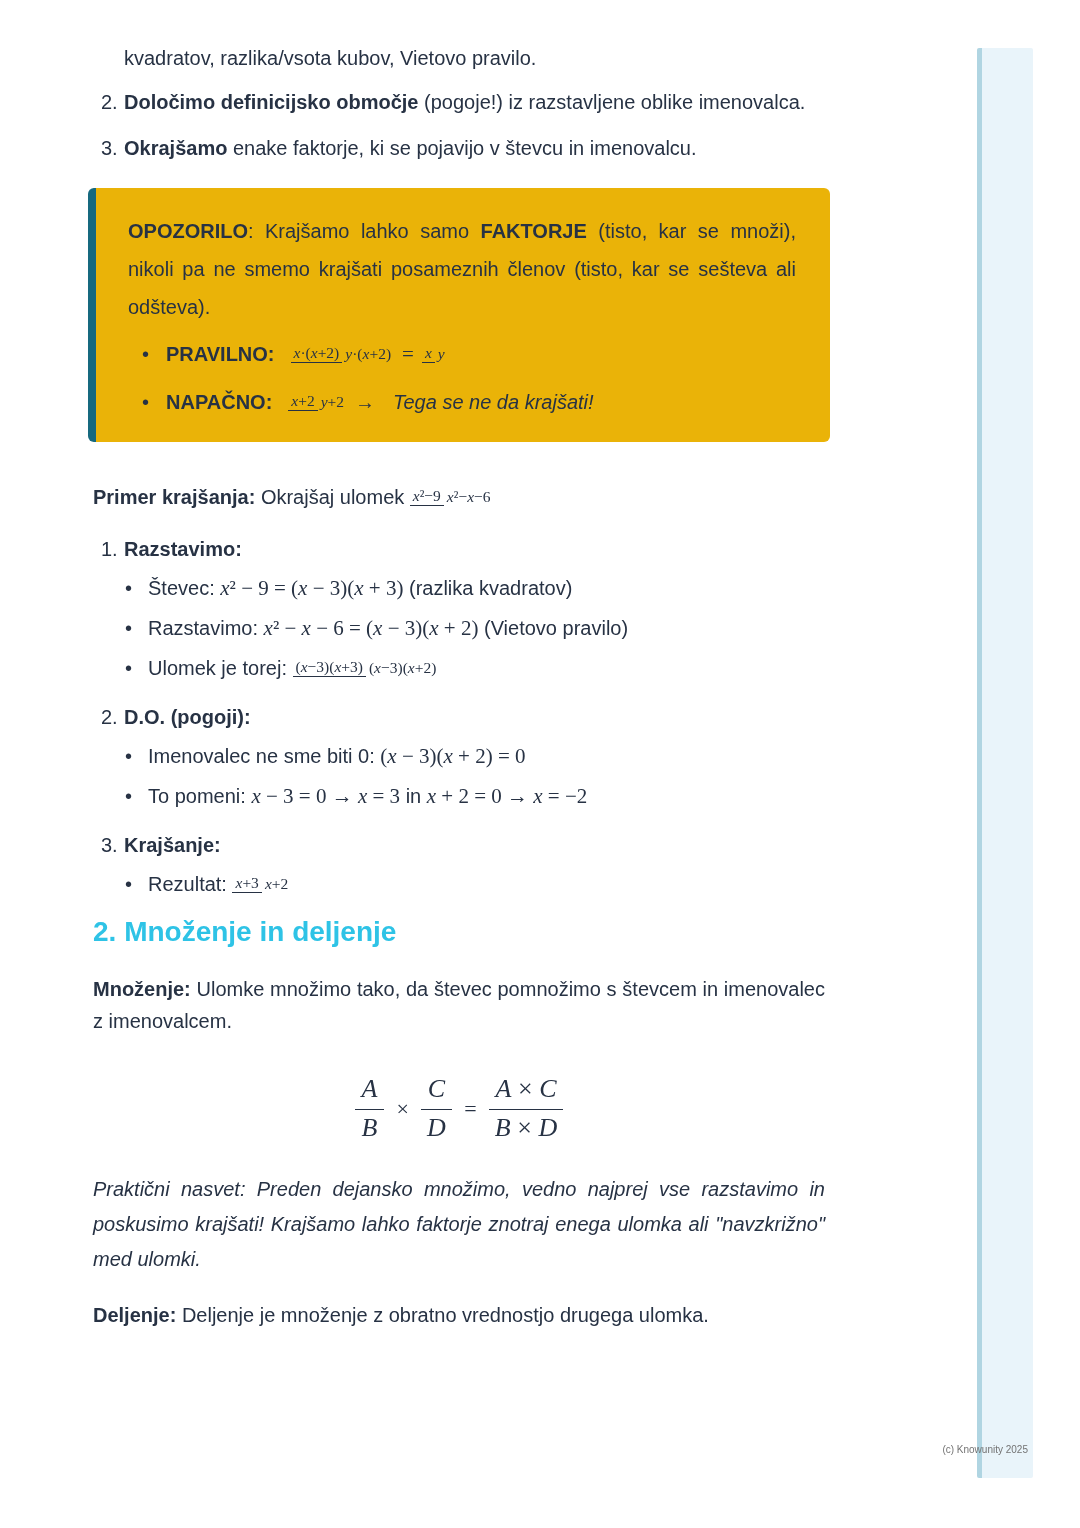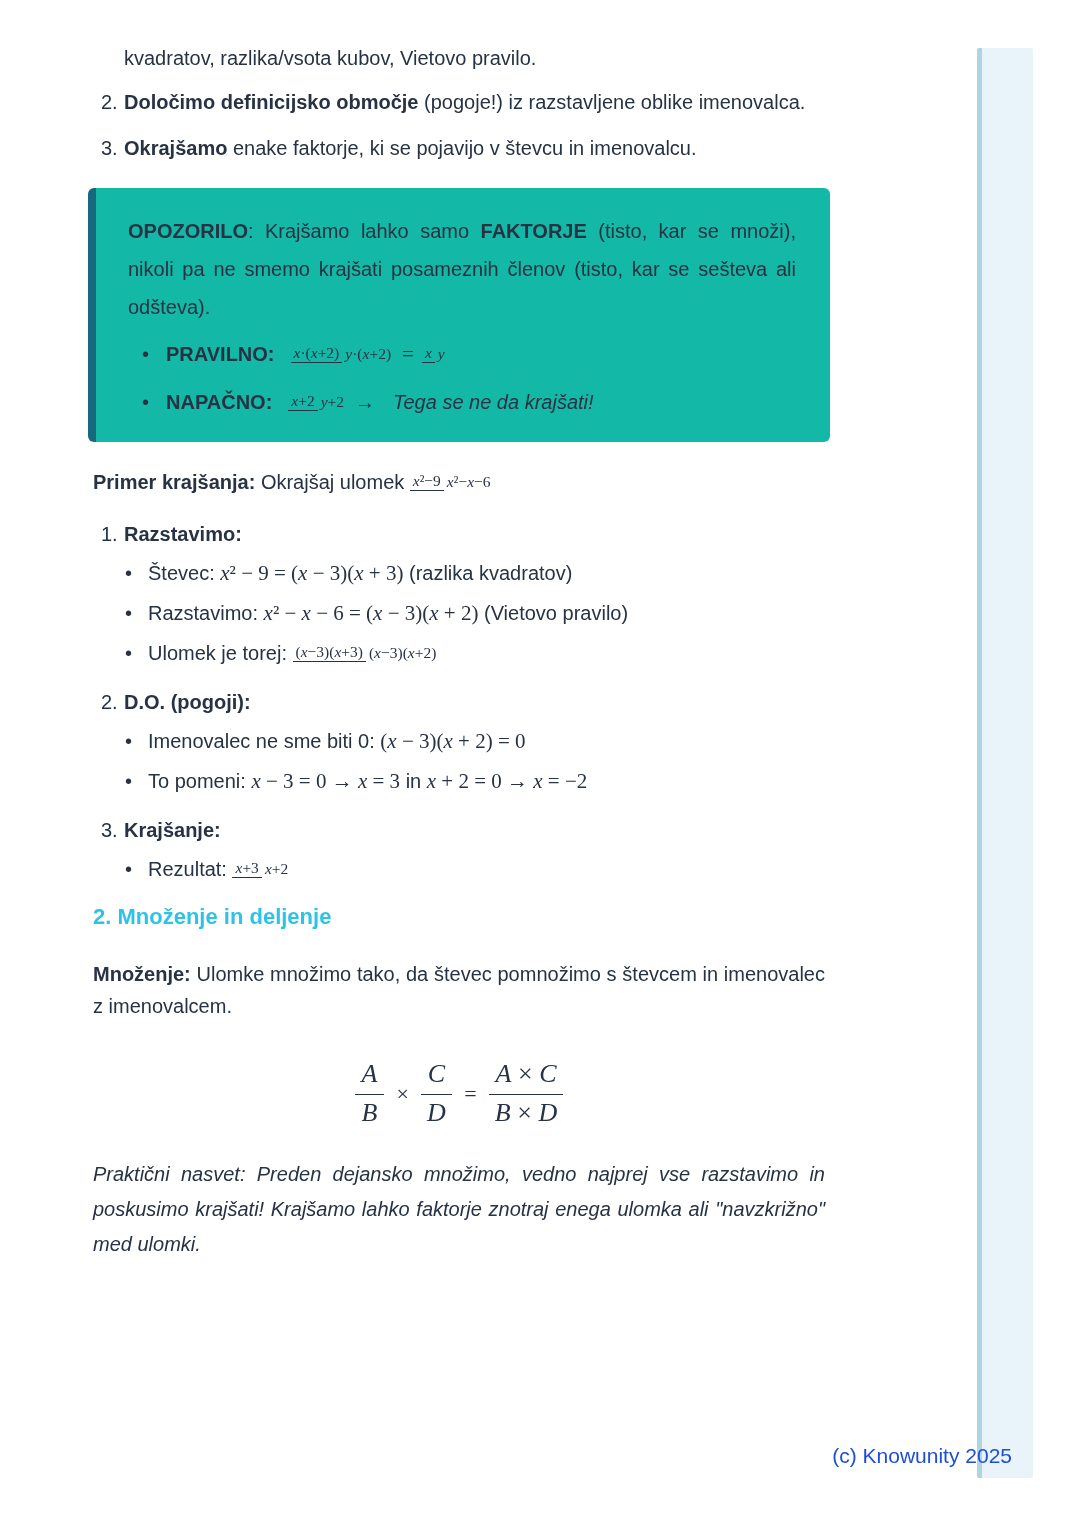--- a/index.html
+++ b/index.html
@@ -30,21 +30,21 @@
   .cont-line { padding-left:31px; line-height:32px; }
 
   .num-item { display:flex; line-height:32px; padding-left:8px; }
   .num-item .num { flex:0 0 23px; }
   .i2 { margin-top:12px; }
   .i3 { margin-top:14px; }
 
   
   .warning {
     margin-top:24px; margin-left:-5px; width:742px;
-    background:#14b8a6;
+    background:#eab308;
     border-left:8px solid #16697f;
     border-radius:6px;
     padding:24px 34px 20px 32px;
   }
   .warn-p { line-height:38px; text-align:justify; }
   .wbullet { margin-top:8px; padding-left:14px; line-height:40px; }
   .wbullet .dot { display:inline-block; width:24px; }
   .wlabel { margin-right:16px; }
   .op, .arrow { margin:0 8px; }
   .arrow { font-style:normal; }
@@ -55,46 +55,46 @@
   .frac {
     display:inline-flex; align-items:center;
     font-family:"Liberation Serif", serif; font-size:15.5px; line-height:1.12;
     vertical-align:middle; position:relative; top:-2px; color:#273244;
   }
   .frac .fnum { padding:0 3px 1px; border-bottom:1.4px solid #273244; }
   .frac .fden { padding:0 3px; }
 
   
   .para { line-height:32px; }
-  .primer { margin-top:24px; }
+  .primer { margin-top:39px; }
   .step-head { margin-top:16px; display:flex; line-height:32px; padding-left:8px; }
   .step-head .num { flex:0 0 23px; }
   .s1 { margin-top:20px; }
   .brow { margin-top:4px; padding-left:32px; line-height:34px; }
   .brow .dot { display:inline-block; width:23px; }
   .bm6 { margin-top:6px; }
 
   
-  .sec-h { margin-top:14px; font-size:22px; line-height:34px; color:#2ec3e6; font-weight:700; }
+  .sec-h { margin-top:14px; font-size:28px; line-height:34px; color:#2ec3e6; font-weight:700; }
   .mult { margin-top:24px; text-align:justify; }
   .formula {
     margin-top:36px;
     display:flex; justify-content:center; align-items:center; gap:12px;
     font-family:"Liberation Serif", serif;
   }
   .bfrac { display:inline-flex; flex-direction:column; align-items:center; font-size:26px; line-height:1.25; }
   .bfrac .fnum { border-bottom:1.6px solid #273244; padding:0 7px 3px; }
   .bfrac .fden { padding-top:2px; }
   .formula .fop { font-size:22px; }
   .tip { margin-top:28px; font-style:italic; text-align:justify; line-height:35px; }
   .delj { margin-top:22px; }
 
   .footer {
-    position:absolute; top:1444px; right:68px;
-    font-size:21px; color:#1d4ed8; z-index:2;
+    position:absolute; top:1444px; right:52px;
+    font-size:10px; color:#737373; z-index:2;
   }
 </style>
 </head>
 <body>
 
 <div class="side-strip"></div>
 
 <div class="content">
 
   <div class="cont-line">kvadratov, razlika/vsota kubov, Vietovo pravilo.</div>
@@ -178,16 +178,17 @@
       </span>
     <span class="fop">=</span>
     <span class="bfrac">
         <span class="fnum"><i>A</i> × <i>C</i></span>
         <span class="fden"><i>B</i> × <i>D</i></span>
       </span>
   </div>
 
   <p class="para tip">Praktični nasvet: Preden dejansko množimo, vedno najprej vse razstavimo in poskusimo krajšati! Krajšamo lahko faktorje znotraj enega ulomka ali "navzkrižno" med ulomki.</p>
 
+  <p class="para delj"><b>Deljenje:</b><span> Deljenje je množenje z obratno vrednostjo drugega ulomka.</span></p>
 
 </div>
 
 <div class="footer">(c) Knowunity 2025</div>
 
 </body></html>

